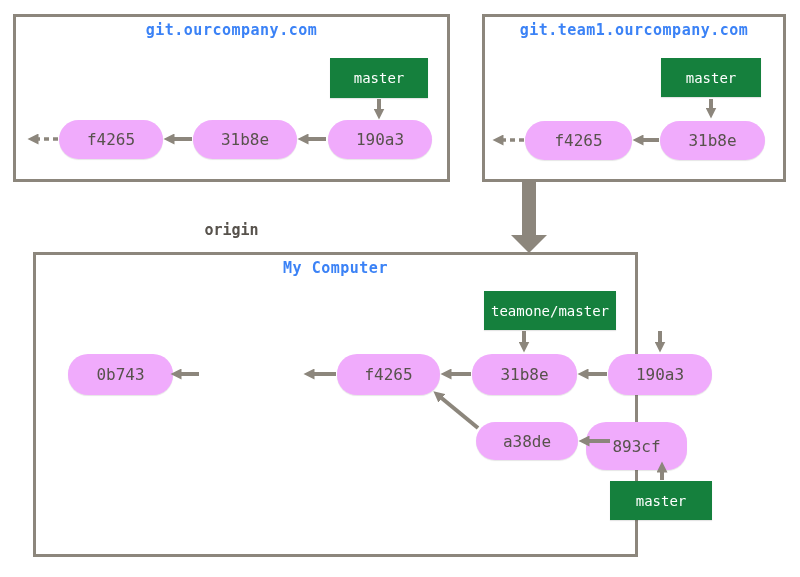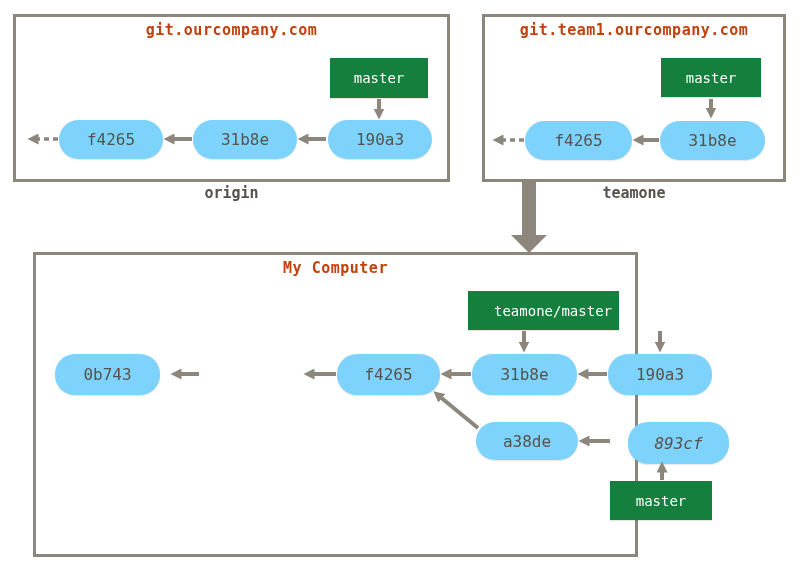--- a/index.html
+++ b/index.html
@@ -8,28 +8,28 @@
     font-family:"DejaVu Sans Mono","Liberation Mono",monospace;
     overflow:hidden;
   }
   .arrows{position:absolute;left:0;top:0;z-index:3;pointer-events:none;}
   .repo-box{
     position:absolute;border:3px solid #8c867c;box-sizing:border-box;
     background:transparent;z-index:1;
   }
   .box-title{
     position:absolute;left:0;right:0;top:4px;text-align:center;
-    font-weight:bold;font-size:15px;color:#c2410c;letter-spacing:0.5px;
+    font-weight:bold;font-size:15px;color:#3b82f6;letter-spacing:0.5px;
   }
   .ext-label{
     position:absolute;text-align:center;font-weight:bold;font-size:15px;
-    color:#57524c;z-index:2;
+    color:#57524c;z-index:2;margin-top:37px;
   }
   .commit{
-    position:absolute;background:#7dd3fc;border-radius:20px;
+    position:absolute;background:#f0abfc;border-radius:20px;
     display:flex;align-items:center;justify-content:center;
     font-size:16px;color:#57524c;z-index:2;
     box-shadow:0 1px 1px rgba(0,0,0,0.10);
   }
   .branch-tag{
     position:absolute;background:#15803d;color:#ffffff;
     display:flex;align-items:center;justify-content:center;
     font-size:14px;z-index:2;box-shadow:0 1px 1px rgba(0,0,0,0.10);
   }
   .fetch-label{
@@ -79,31 +79,30 @@
   <div class="commit" style="left:193px;top:120px;width:104px;height:39px;">31b8e</div>
   <div class="commit" style="left:328px;top:120px;width:104px;height:39px;">190a3</div>
   <div class="ext-label" style="left:13px;top:184px;width:437px;">origin</div>
 
   <div class="repo-box" style="left:482px;top:14px;width:304px;height:168px;">
     <div class="box-title">git.team1.ourcompany.com</div>
   </div>
   <div class="branch-tag" style="left:661px;top:58px;width:100px;height:39px;">master</div>
   <div class="commit" style="left:525px;top:121px;width:107px;height:39px;">f4265</div>
   <div class="commit" style="left:660px;top:121px;width:105px;height:39px;">31b8e</div>
-  <div class="ext-label" style="left:482px;top:184px;width:304px;">teamone</div>
 
 
   <div class="repo-box" style="left:33px;top:252px;width:605px;height:305px;">
     <div class="box-title">My Computer</div>
   </div>
-  <div class="branch-tag" style="left:468px;top:291px;width:132px;height:39px;padding-left:19px;">teamone/master</div>
+  <div class="branch-tag" style="left:484px;top:291px;width:132px;height:39px;">teamone/master</div>
 
-  <div class="commit" style="left:55px;top:354px;width:105px;height:41px;">0b743</div>
+  <div class="commit" style="left:68px;top:354px;width:105px;height:41px;">0b743</div>
   <div class="commit" style="left:337px;top:354px;width:103px;height:41px;">f4265</div>
   <div class="commit" style="left:472px;top:354px;width:105px;height:41px;">31b8e</div>
   <div class="commit" style="left:608px;top:354px;width:104px;height:41px;">190a3</div>
 
   <div class="commit" style="left:476px;top:422px;width:102px;height:38px;">a38de</div>
-  <div class="commit" style="left:628px;top:422px;width:101px;height:42px;font-style:italic;">893cf</div>
+  <div class="commit" style="left:586px;top:422px;width:101px;height:48px;">893cf</div>
 
   <div class="branch-tag" style="left:610px;top:481px;width:102px;height:39px;">master</div>
 
 </div>
 
 </body></html>

